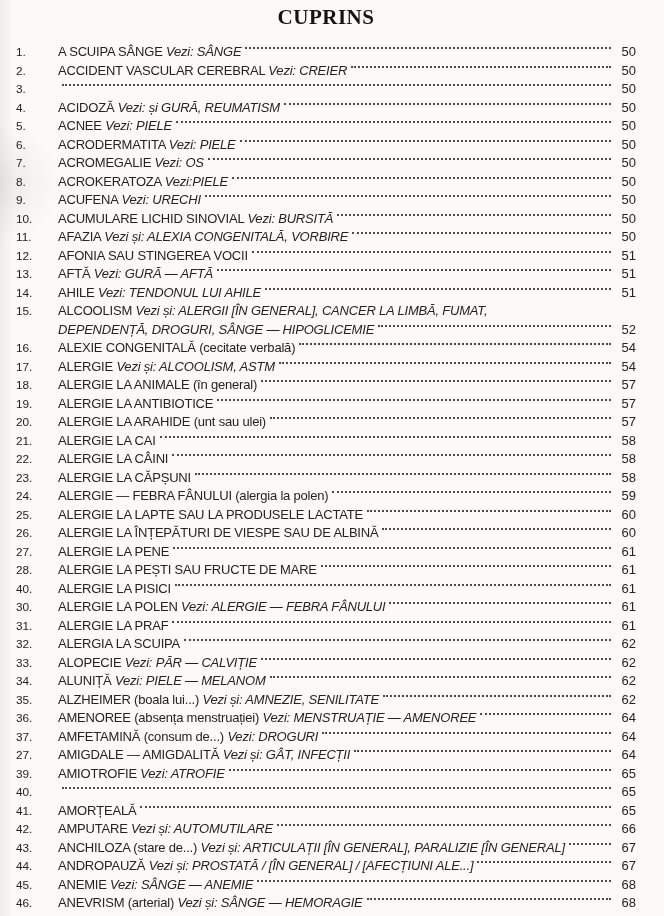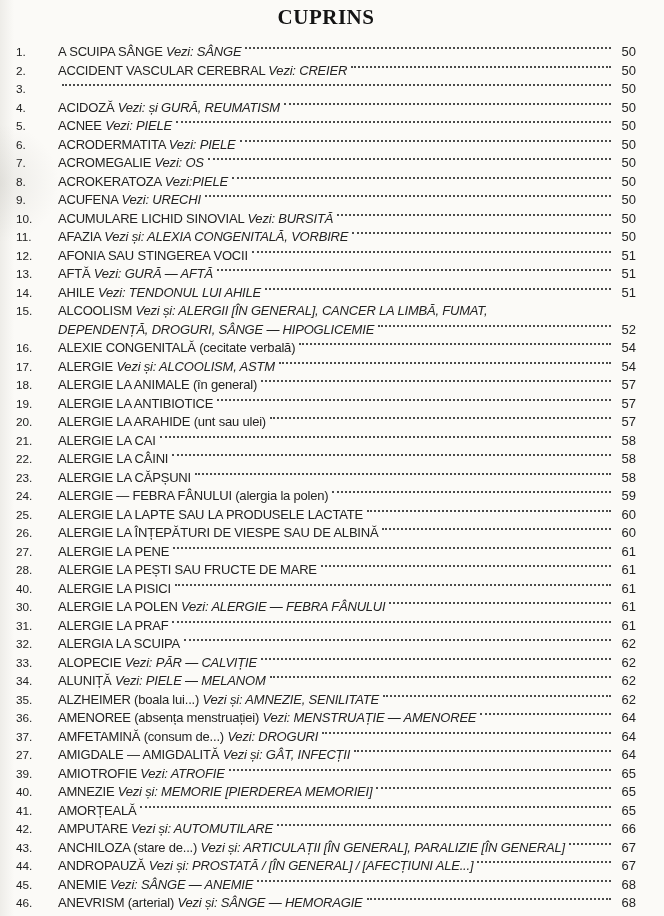--- a/index.html
+++ b/index.html
@@ -466,21 +466,20 @@
             <span class="toc-text"><span class="rm">AMIOTROFIE </span><span class="it">Vezi: ATROFIE</span></span>
             <span class="leader"></span>
             <span class="pagenum">65</span>
           </div>
         </div>
       </div>
       <div class="toc-row">
         <div class="toc-num">40.</div>
         <div class="toc-body">
           <div class="toc-line">
-            <span class="toc-text"><span class="rm">AMNEZIE </span><span class="it">Vezi și: MEMORIE [PIERDEREA MEMORIEI]</span></span>
             <span class="leader"></span>
             <span class="pagenum">65</span>
           </div>
         </div>
       </div>
       <div class="toc-row">
         <div class="toc-num">41.</div>
         <div class="toc-body">
           <div class="toc-line">
             <span class="toc-text"><span class="rm">AMORȚEALĂ</span></span>

